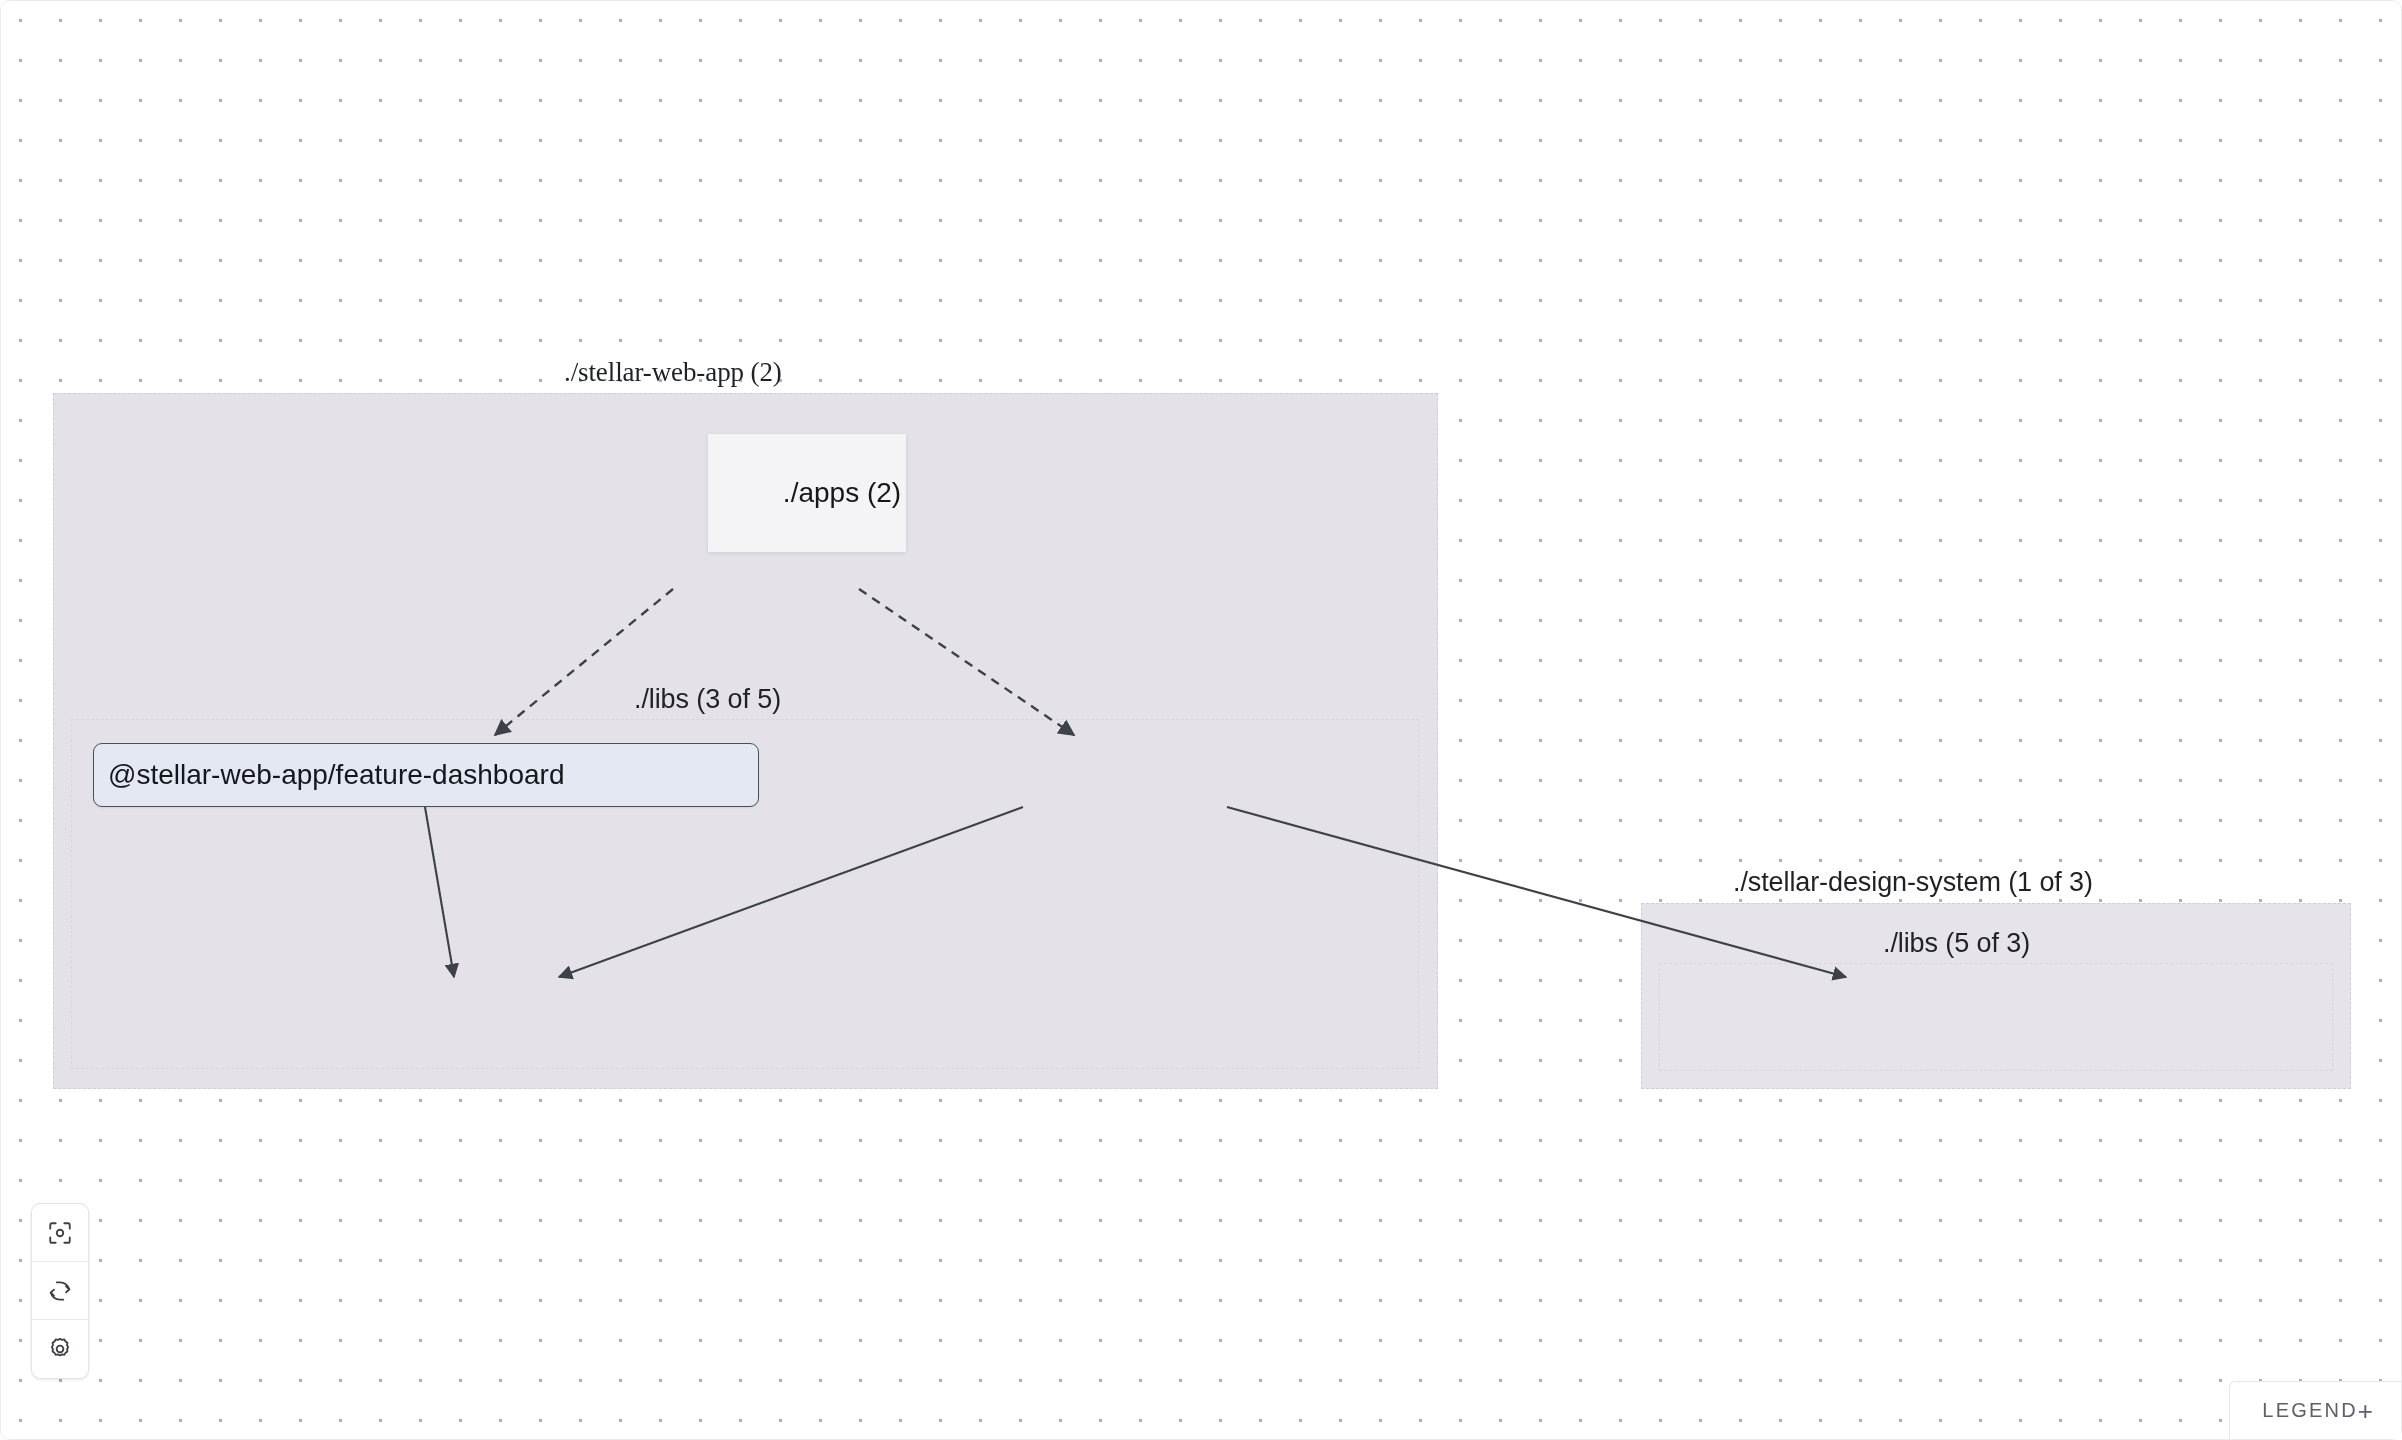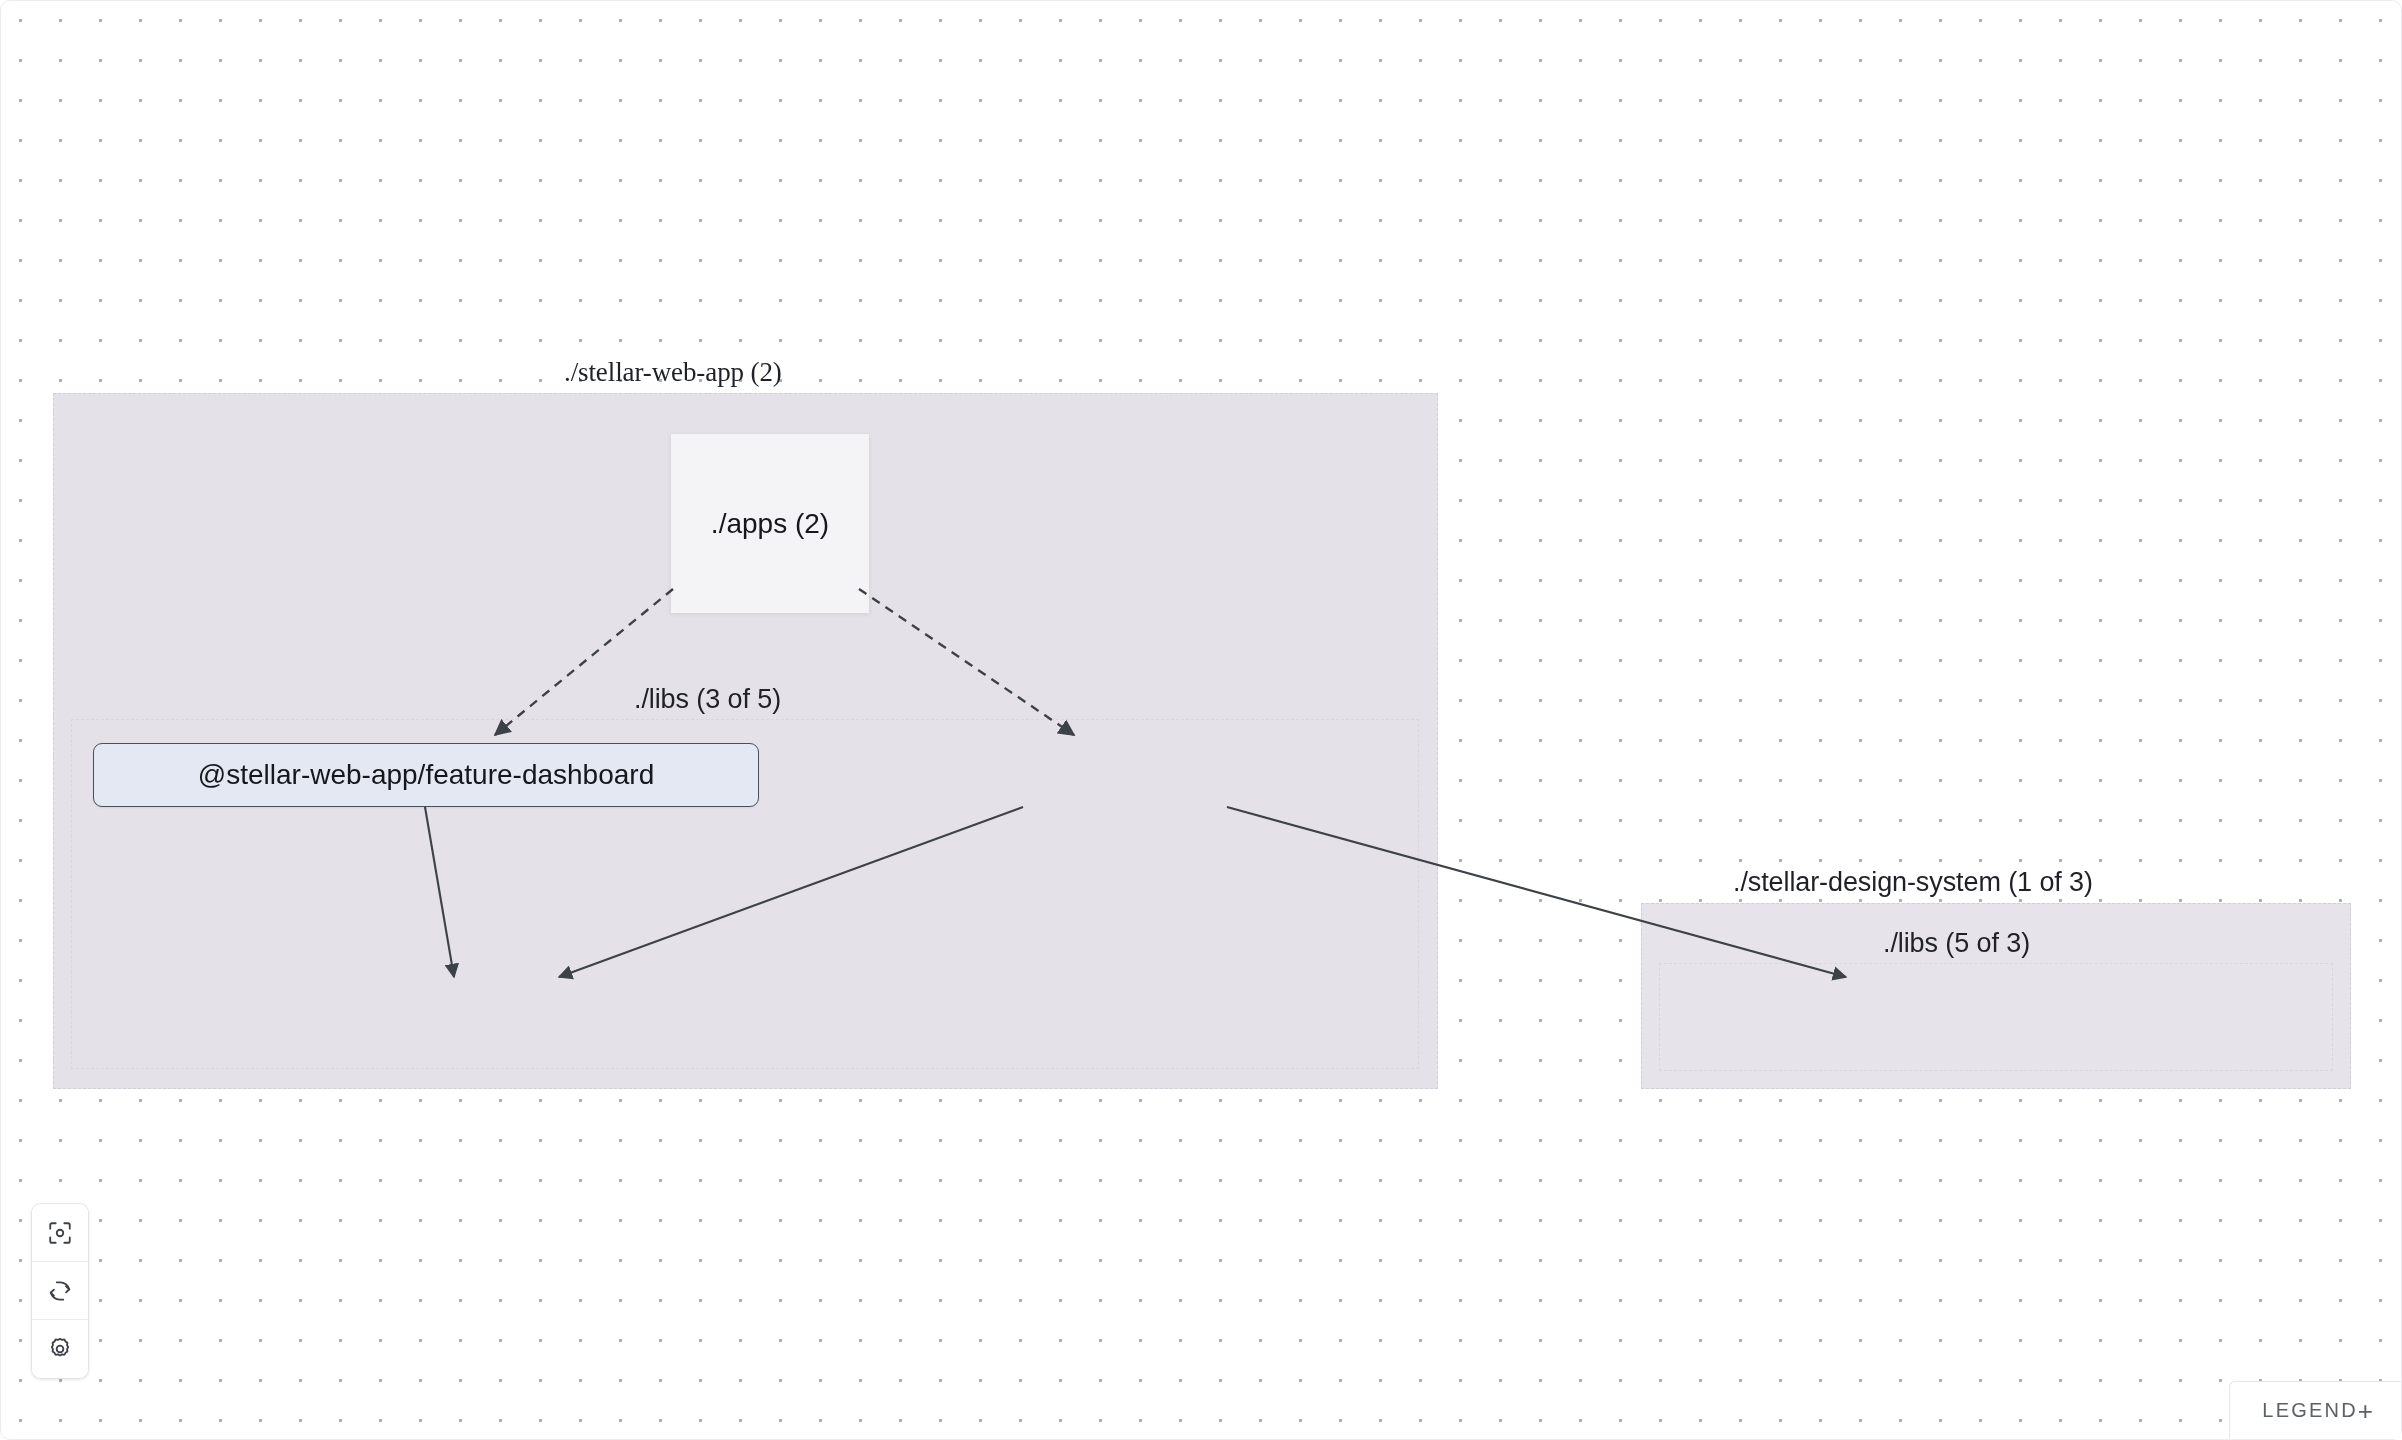--- a/index.html
+++ b/index.html
@@ -81,21 +81,20 @@
     color: #15171c;
     z-index: 2;
     white-space: nowrap;
   }
 
   
   .node {
     position: absolute;
     display: flex;
     align-items: center;
-    justify-content: center;
     background: #e3e8f2;
     border: 1.6px solid #4b5058;
     border-radius: 9px;
     color: #15171c;
     font-size: 28px;
     white-space: nowrap;
     box-shadow: 0 1px 2px rgba(20,20,30,0.07);
     padding: 0 14px;
     z-index: 4;
   }
@@ -195,21 +194,21 @@
 
     <path d="M 858 588 L 1073 734" fill="none" stroke="#3d4148" stroke-width="2.4" stroke-dasharray="9 7" marker-end="url(#arrow-dashed)"></path>
 
     <path d="M 424 806 L 453 976" fill="none" stroke="#3d4148" stroke-width="2.1" marker-end="url(#arrow-solid)"></path>
 
     <path d="M 1022 806 L 558 976" fill="none" stroke="#3d4148" stroke-width="2.1" marker-end="url(#arrow-solid)"></path>
 
     <path d="M 1226 806 L 1845 976" fill="none" stroke="#3d4148" stroke-width="2.1" marker-end="url(#arrow-solid)"></path>
   </svg>
 
-  <div class="folder" style="left:670px; top:433px; width:198px; height:179px;">
+  <div class="folder" style="left:707px; top:433px; width:198px; height:118px;padding-left:35px;">
     <div class="folder-tab"></div>
     <div class="folder-body"></div>
     <div class="folder-label">./apps (2)</div>
   </div>
 
   <div class="node" style="left:92px; top:742px; width:666px; height:64px;">
     <span>@stellar-web-app/feature-dashboard</span>
   </div>
 
 

